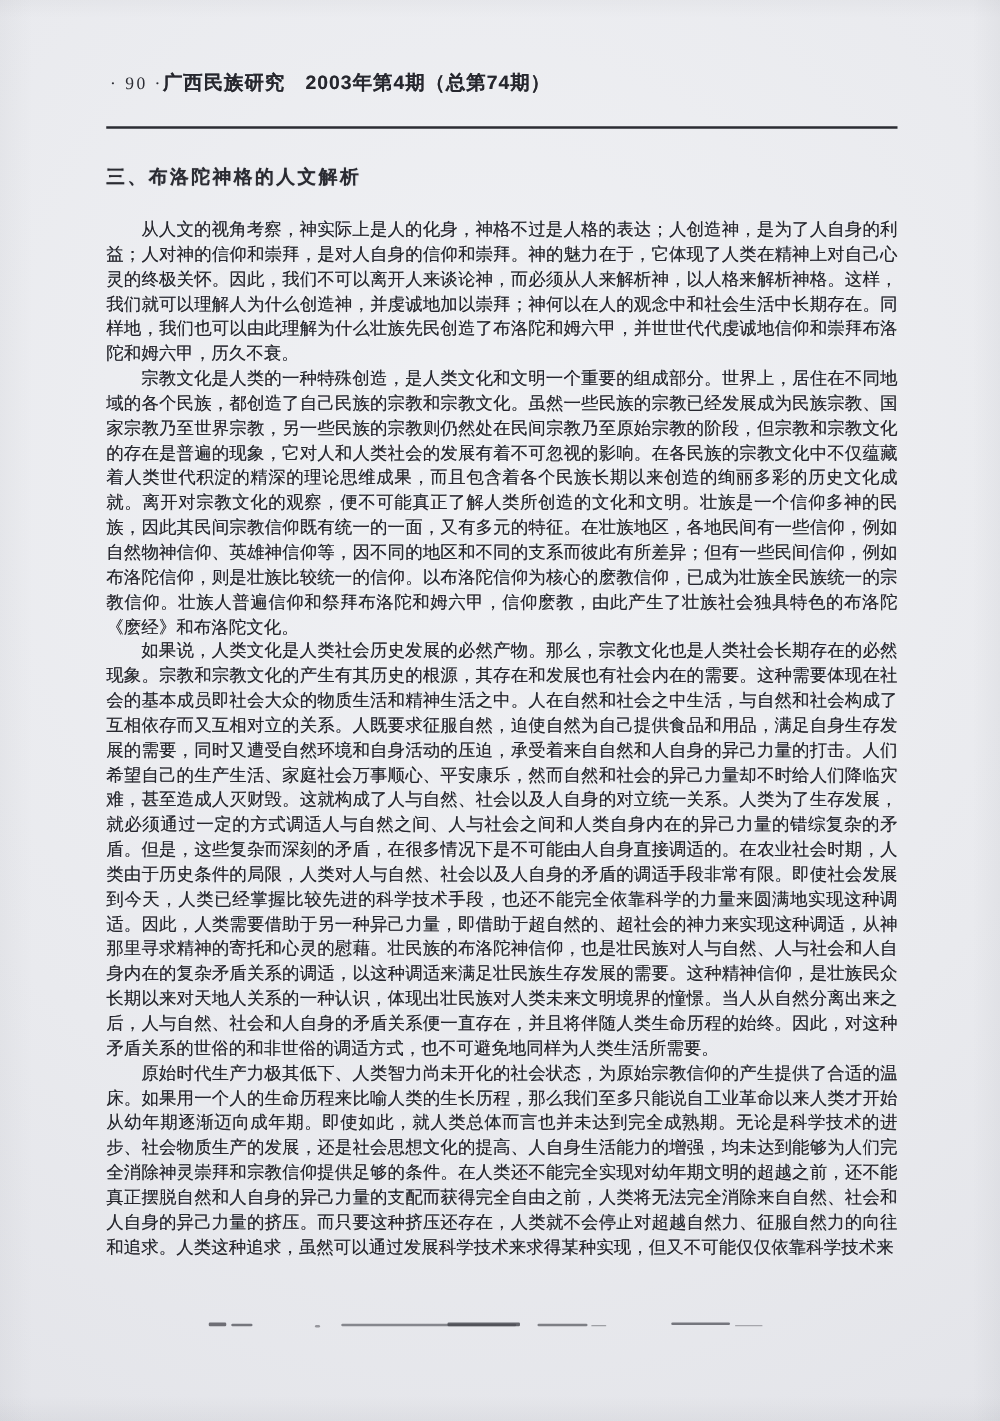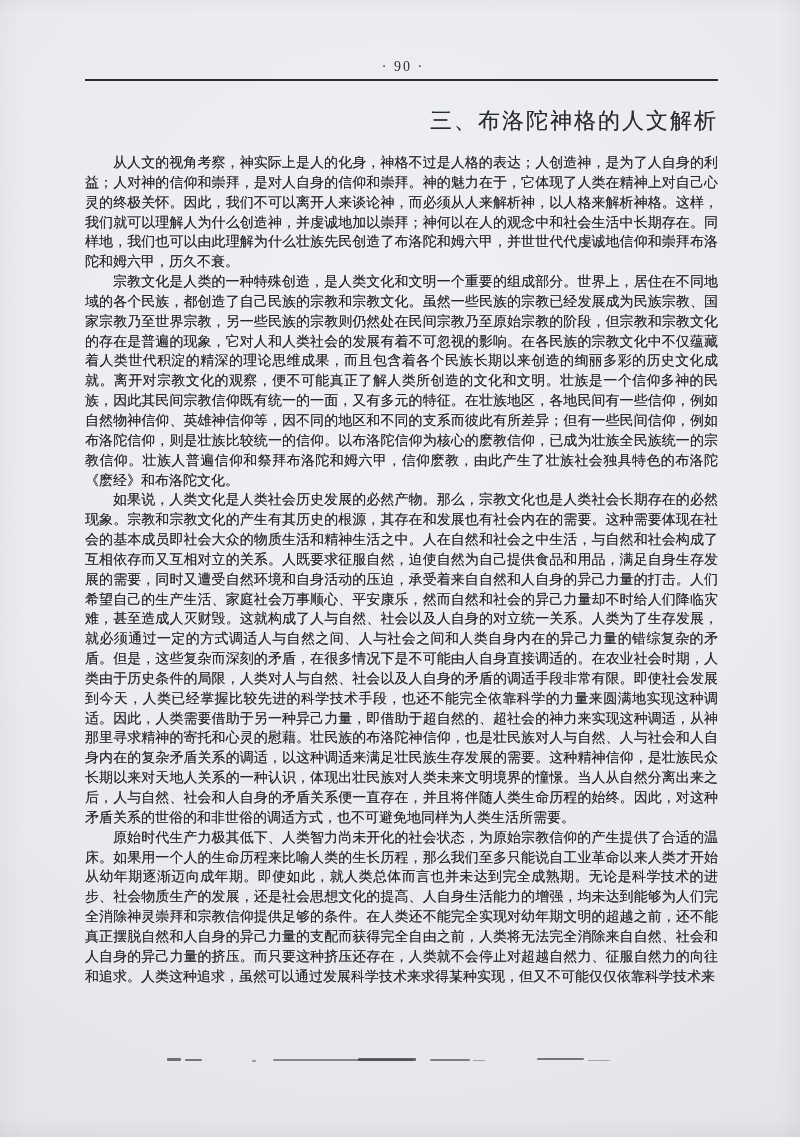--- a/index.html
+++ b/index.html
@@ -20,46 +20,46 @@
   }
   .content {
     position: relative;
     width: 633px;
     margin-left: 85px;
     padding-top: 57px;
   }
   
   .header {
     display: flex;
-    justify-content: center;
+    justify-content: flex-start;
     align-items: baseline;
     border-bottom: 2px solid #2b2c33;
-    padding-bottom: 2px;
+    padding-bottom: 23px;
     line-height: 20px;
   }
   .pagenum {
     font-size: 14px;
     letter-spacing: 2px;
     color: #2c2d34;
     padding-left: 3px;
   }
   .journal {
     font-family: "Liberation Sans", "DejaVu Sans", sans-serif;
     font-size: 15.5px;
     font-weight: bold;
     letter-spacing: 0.8px;
     color: #26272e;
     text-shadow: 0 0 0.5px rgba(38,39,46,0.65);
   }
   
   .title {
     margin: 25px 0 0 0;
-    text-align: right;
-    font-size: 22px;
-    font-weight: normal;
+    text-align: left;
+    font-size: 15px;
+    font-weight: bold;
     letter-spacing: 2px;
     line-height: 29px;
     color: #2a2b32;
     text-shadow: 0 0 0.6px rgba(42,43,50,0.55);
   }
   
   .bodytext {
     margin-top: 19px;
     font-size: 14px;
     line-height: 19.85px;
@@ -104,20 +104,21 @@
 </head>
 <body>
 
 <div class="page">
   <div class="edge-shade"></div>
 
   <div class="content">
 
     <div class="header">
       <span class="pagenum">· 90 ·</span>
+      <span class="journal">广西民族研究　2003年第4期（总第74期）</span>
     </div>
 
     <h1 class="title">三、布洛陀神格的人文解析</h1>
 
     <div class="bodytext">
       <p>从人文的视角考察，神实际上是人的化身，神格不过是人格的表达；人创造神，是为了人自身的利益；人对神的信仰和崇拜，是对人自身的信仰和崇拜。神的魅力在于，它体现了人类在精神上对自己心灵的终极关怀。因此，我们不可以离开人来谈论神，而必须从人来解析神，以人格来解析神格。这样，我们就可以理解人为什么创造神，并虔诚地加以崇拜；神何以在人的观念中和社会生活中长期存在。同样地，我们也可以由此理解为什么壮族先民创造了布洛陀和姆六甲，并世世代代虔诚地信仰和崇拜布洛陀和姆六甲，历久不衰。</p>
       <p>宗教文化是人类的一种特殊创造，是人类文化和文明一个重要的组成部分。世界上，居住在不同地域的各个民族，都创造了自己民族的宗教和宗教文化。虽然一些民族的宗教已经发展成为民族宗教、国家宗教乃至世界宗教，另一些民族的宗教则仍然处在民间宗教乃至原始宗教的阶段，但宗教和宗教文化的存在是普遍的现象，它对人和人类社会的发展有着不可忽视的影响。在各民族的宗教文化中不仅蕴藏着人类世代积淀的精深的理论思维成果，而且包含着各个民族长期以来创造的绚丽多彩的历史文化成就。离开对宗教文化的观察，便不可能真正了解人类所创造的文化和文明。壮族是一个信仰多神的民族，因此其民间宗教信仰既有统一的一面，又有多元的特征。在壮族地区，各地民间有一些信仰，例如自然物神信仰、英雄神信仰等，因不同的地区和不同的支系而彼此有所差异；但有一些民间信仰，例如布洛陀信仰，则是壮族比较统一的信仰。以布洛陀信仰为核心的麽教信仰，已成为壮族全民族统一的宗教信仰。壮族人普遍信仰和祭拜布洛陀和姆六甲，信仰麽教，由此产生了壮族社会独具特色的布洛陀《麽经》和布洛陀文化。</p>
       <p>如果说，人类文化是人类社会历史发展的必然产物。那么，宗教文化也是人类社会长期存在的必然现象。宗教和宗教文化的产生有其历史的根源，其存在和发展也有社会内在的需要。这种需要体现在社会的基本成员即社会大众的物质生活和精神生活之中。人在自然和社会之中生活，与自然和社会构成了互相依存而又互相对立的关系。人既要求征服自然，迫使自然为自己提供食品和用品，满足自身生存发展的需要，同时又遭受自然环境和自身活动的压迫，承受着来自自然和人自身的异己力量的打击。人们希望自己的生产生活、家庭社会万事顺心、平安康乐，然而自然和社会的异己力量却不时给人们降临灾难，甚至造成人灭财毁。这就构成了人与自然、社会以及人自身的对立统一关系。人类为了生存发展，就必须通过一定的方式调适人与自然之间、人与社会之间和人类自身内在的异己力量的错综复杂的矛盾。但是，这些复杂而深刻的矛盾，在很多情况下是不可能由人自身直接调适的。在农业社会时期，人类由于历史条件的局限，人类对人与自然、社会以及人自身的矛盾的调适手段非常有限。即使社会发展到今天，人类已经掌握比较先进的科学技术手段，也还不能完全依靠科学的力量来圆满地实现这种调适。因此，人类需要借助于另一种异己力量，即借助于超自然的、超社会的神力来实现这种调适，从神那里寻求精神的寄托和心灵的慰藉。壮民族的布洛陀神信仰，也是壮民族对人与自然、人与社会和人自身内在的复杂矛盾关系的调适，以这种调适来满足壮民族生存发展的需要。这种精神信仰，是壮族民众长期以来对天地人关系的一种认识，体现出壮民族对人类未来文明境界的憧憬。当人从自然分离出来之后，人与自然、社会和人自身的矛盾关系便一直存在，并且将伴随人类生命历程的始终。因此，对这种矛盾关系的世俗的和非世俗的调适方式，也不可避免地同样为人类生活所需要。</p>
       <p>原始时代生产力极其低下、人类智力尚未开化的社会状态，为原始宗教信仰的产生提供了合适的温床。如果用一个人的生命历程来比喻人类的生长历程，那么我们至多只能说自工业革命以来人类才开始从幼年期逐渐迈向成年期。即使如此，就人类总体而言也并未达到完全成熟期。无论是科学技术的进步、社会物质生产的发展，还是社会思想文化的提高、人自身生活能力的增强，均未达到能够为人们完全消除神灵崇拜和宗教信仰提供足够的条件。在人类还不能完全实现对幼年期文明的超越之前，还不能真正摆脱自然和人自身的异己力量的支配而获得完全自由之前，人类将无法完全消除来自自然、社会和人自身的异己力量的挤压。而只要这种挤压还存在，人类就不会停止对超越自然力、征服自然力的向往和追求。人类这种追求，虽然可以通过发展科学技术来求得某种实现，但又不可能仅仅依靠科学技术来</p>
     </div>

